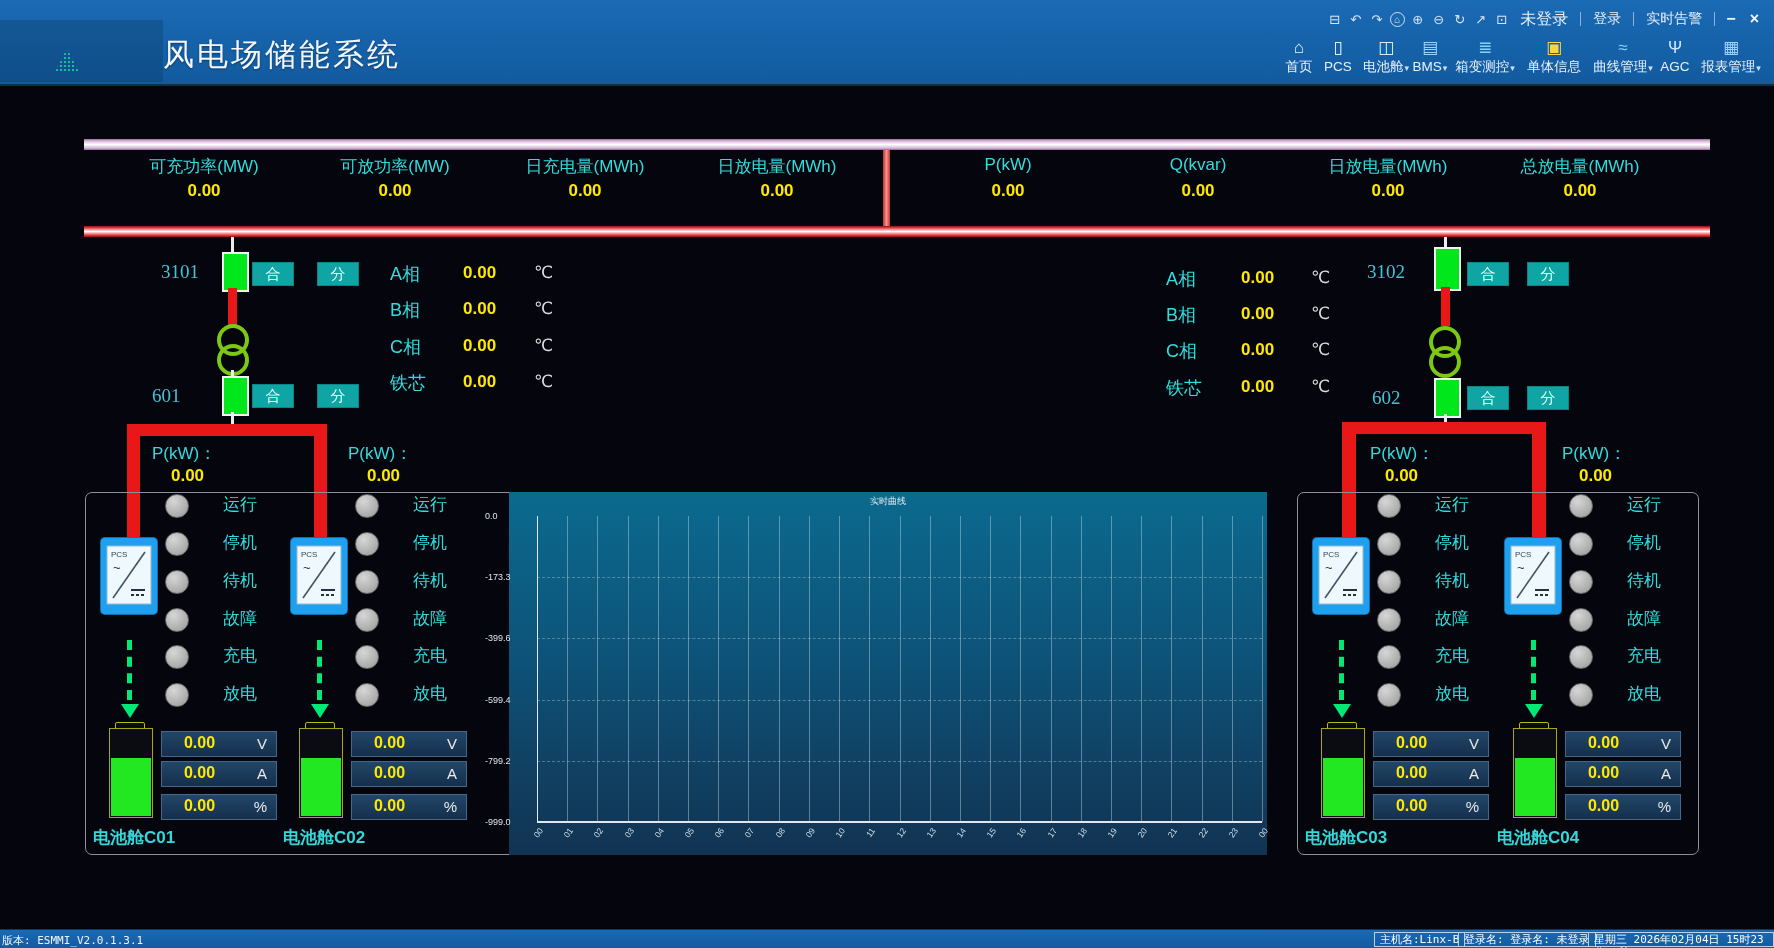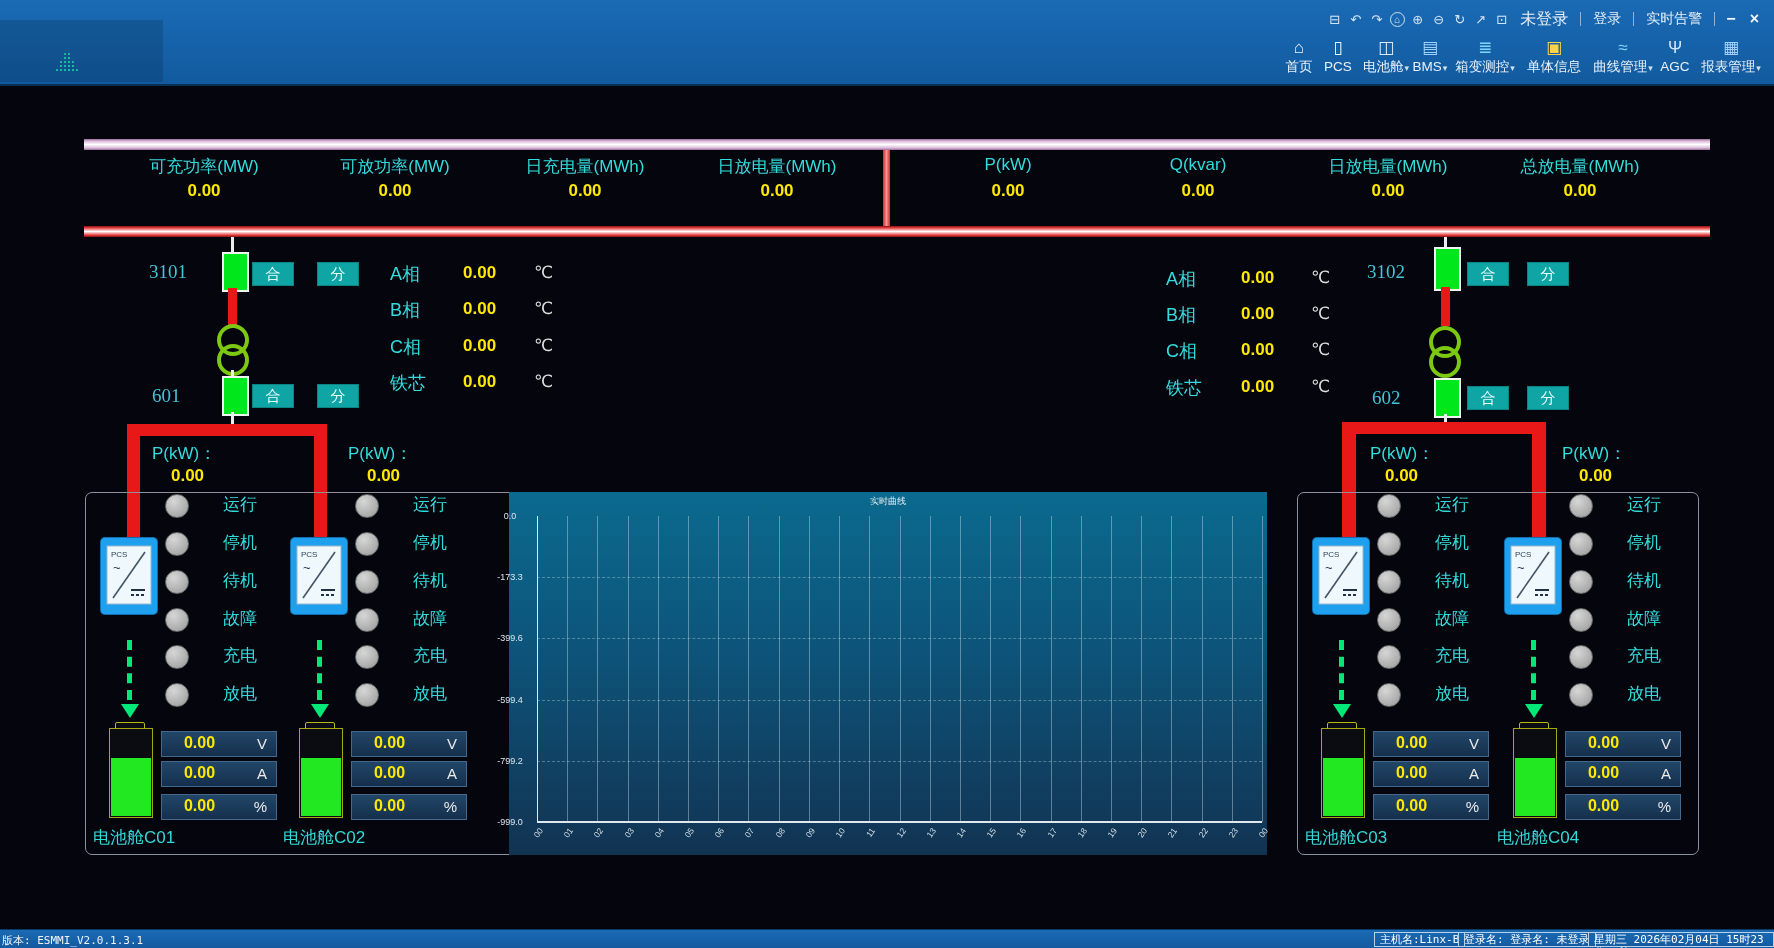--- a/index.html
+++ b/index.html
@@ -57,49 +57,50 @@
   .dash{position:absolute;width:0;border-left:5px dashed #00e878;}
   .arrow{position:absolute;width:0;height:0;border-left:9px solid transparent;
          border-right:9px solid transparent;border-top:14px solid #00e878;}
   .batt-cap{position:absolute;height:6px;background:#0b0b12;border:1px solid #b8b816;border-radius:2px;}
   .batt{position:absolute;width:42px;height:88px;background:#0b0b12;border:1.5px solid #a8a816;}
   .batt-fill{position:absolute;left:1px;right:1px;bottom:1px;height:58px;background:#22e822;}
   .vbox{position:absolute;width:114px;height:24px;background:linear-gradient(180deg,#224668,#152f4d);
         border:1px solid #44688c;}
   .vbox .v{position:absolute;left:0;width:75px;text-align:center;top:2px;font-size:16px;color:#ffe900;font-weight:bold;}
   .vbox .u{position:absolute;right:9px;top:3px;font-size:15px;color:#eaeaea;}
-  .cname{position:absolute;font-size:17px;color:#35d8d8;}
+  .cname{position:absolute;font-size:17px;color:#35d8d8;font-weight:bold;}
   
   #chartbox{position:absolute;left:509px;top:492px;width:758px;height:363px;
             background:linear-gradient(180deg,#0b6a8f 0%,#0d5379 45%,#123352 100%);}
   #chart-title{position:absolute;left:0;top:3px;width:758px;text-align:center;font-size:9px;color:#e8eef2;}
   #plot{position:absolute;left:28px;top:24px;width:725px;height:306px;}
   .vgrid{position:absolute;top:0;width:1px;height:306px;background:rgba(205,225,235,.42);}
   .hgrid{position:absolute;left:0;width:725px;height:0;border-top:1px dashed rgba(205,225,235,.35);}
-  .ylab{position:absolute;right:727px;width:50px;text-align:center;font-size:9px;color:#dce6ee;}
+  .ylab{position:absolute;right:727px;width:50px;text-align:left;font-size:9px;color:#dce6ee;}
   .xlab{position:absolute;top:310px;width:18px;font-size:8.5px;color:#cfdde8;
         transform:rotate(-55deg);transform-origin:top right;text-align:right;}
   .yaxis{position:absolute;left:0;top:0;width:1px;height:306px;background:#e2eaf0;}
   .xaxis{position:absolute;left:0;top:305px;width:725px;height:2px;background:#dfe8ee;}
   
   #statusbar{position:absolute;left:0;top:929px;width:1774px;height:19px;
              background:linear-gradient(180deg,#1a6ab4,#13599f);border-top:1px solid #0a3a6a;}
   #version{position:absolute;left:2px;top:3px;font-family:"DejaVu Sans Mono","Liberation Mono",monospace;
            font-size:11px;color:#f0f4f8;}
   .sbox{position:absolute;top:2px;height:13px;line-height:13px;border:1px solid #b8d0e8;
         font-size:11px;color:#ffffff;padding:0 5px;font-family:"DejaVu Sans Mono","Liberation Mono",monospace;}
 </style>
 </head>
 <body>
 
 <div id="screen">
 
   <div id="titlebar">
     <div id="logo-shade"></div>
     <div id="logo-mark"></div>
+    <div id="app-title">风电场储能系统</div>
 
     <div class="winrow" style="right:8px;">
       <span class="wicon">⊟</span>
       <span class="wicon">↶</span>
       <span class="wicon">↷</span>
       <span class="wicon" style="border:1px solid #cfe0f0;border-radius:50%;font-size:10px;line-height:13px;width:13px;height:13px;">⌂</span>
       <span class="wicon">⊕</span>
       <span class="wicon">⊖</span>
       <span class="wicon">↻</span>
       <span class="wicon">↗</span>
@@ -169,21 +170,21 @@
   <div class="sum-value" style="left:913px;">0.00</div>
   <div class="sum-label" style="left:1103px;">Q(kvar)</div>
   <div class="sum-value" style="left:1103px;">0.00</div>
   <div class="sum-label" style="left:1293px;">日放电量(MWh)</div>
   <div class="sum-value" style="left:1293px;">0.00</div>
   <div class="sum-label" style="left:1485px;">总放电量(MWh)</div>
   <div class="sum-value" style="left:1485px;">0.00</div>
 
   <div class="wline" style="left:231px;top:237px;height:15px;"></div>
   <div class="breaker" style="left:222px;top:252px;height:36px;"></div>
-  <div class="cid" style="left:149px;top:261px;">3101</div>
+  <div class="cid" style="left:161px;top:261px;">3101</div>
   <div class="hfbtn" style="left:252px;top:262px;">合</div>
   <div class="hfbtn" style="left:317px;top:262px;">分</div>
   <div class="redseg" style="left:228px;top:288px;height:37px;"></div>
   <svg class="abs" style="left:212px;top:322px;" width="42" height="56">
     <circle cx="21" cy="18" r="14" fill="none" stroke="#7cc812" stroke-width="4"></circle>
     <circle cx="21" cy="38" r="14" fill="none" stroke="#7cc812" stroke-width="4"></circle>
   </svg>
   <div class="wline" style="left:231px;top:370px;height:8px;"></div>
   <div class="breaker" style="left:222px;top:376px;height:36px;"></div>
   <div class="cid" style="left:152px;top:385px;">601</div>

